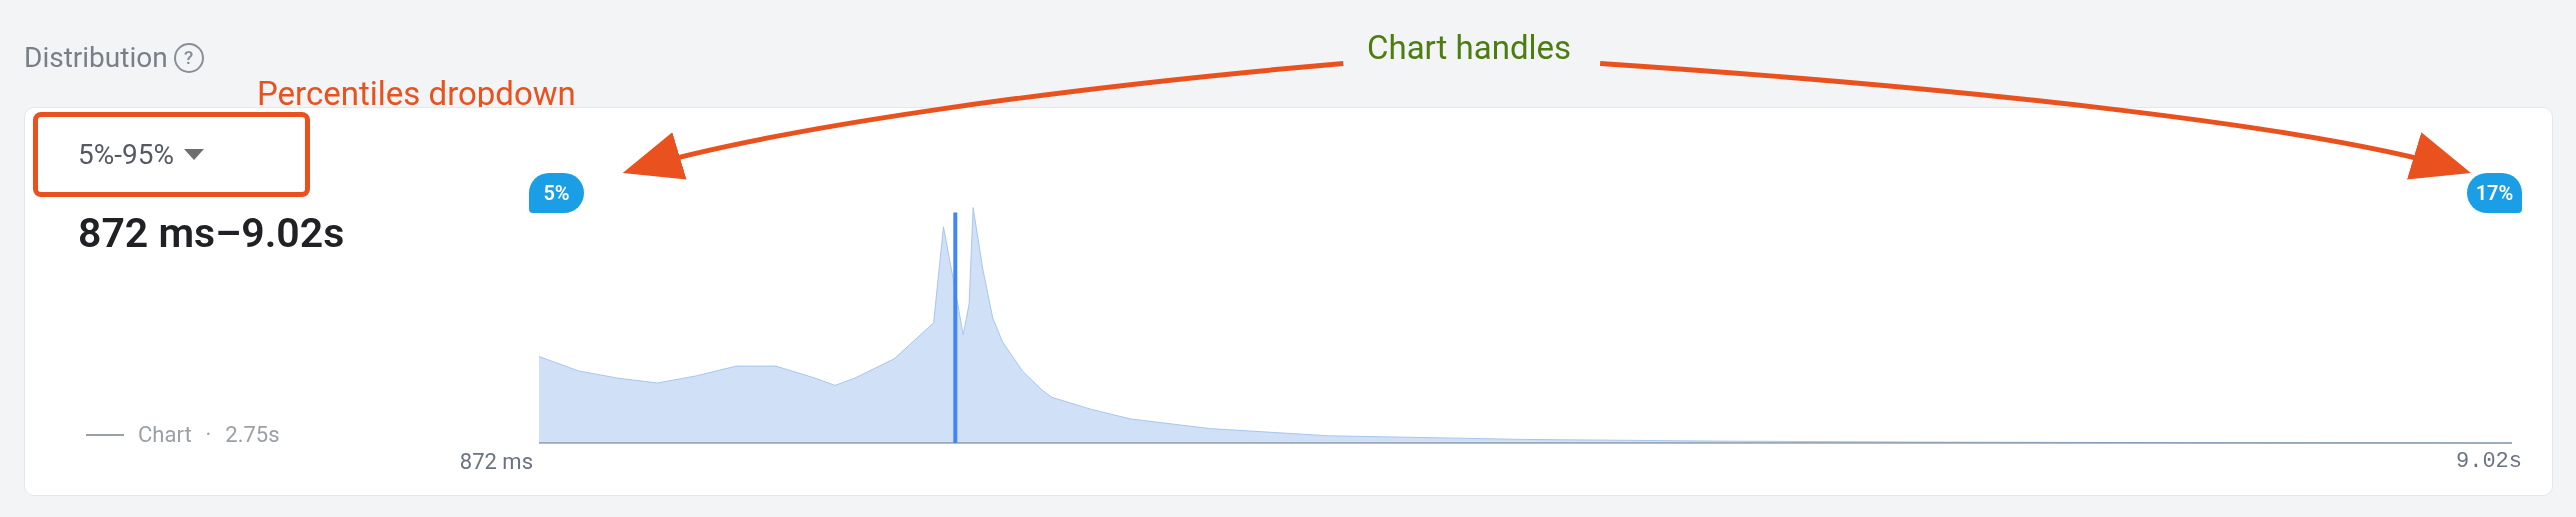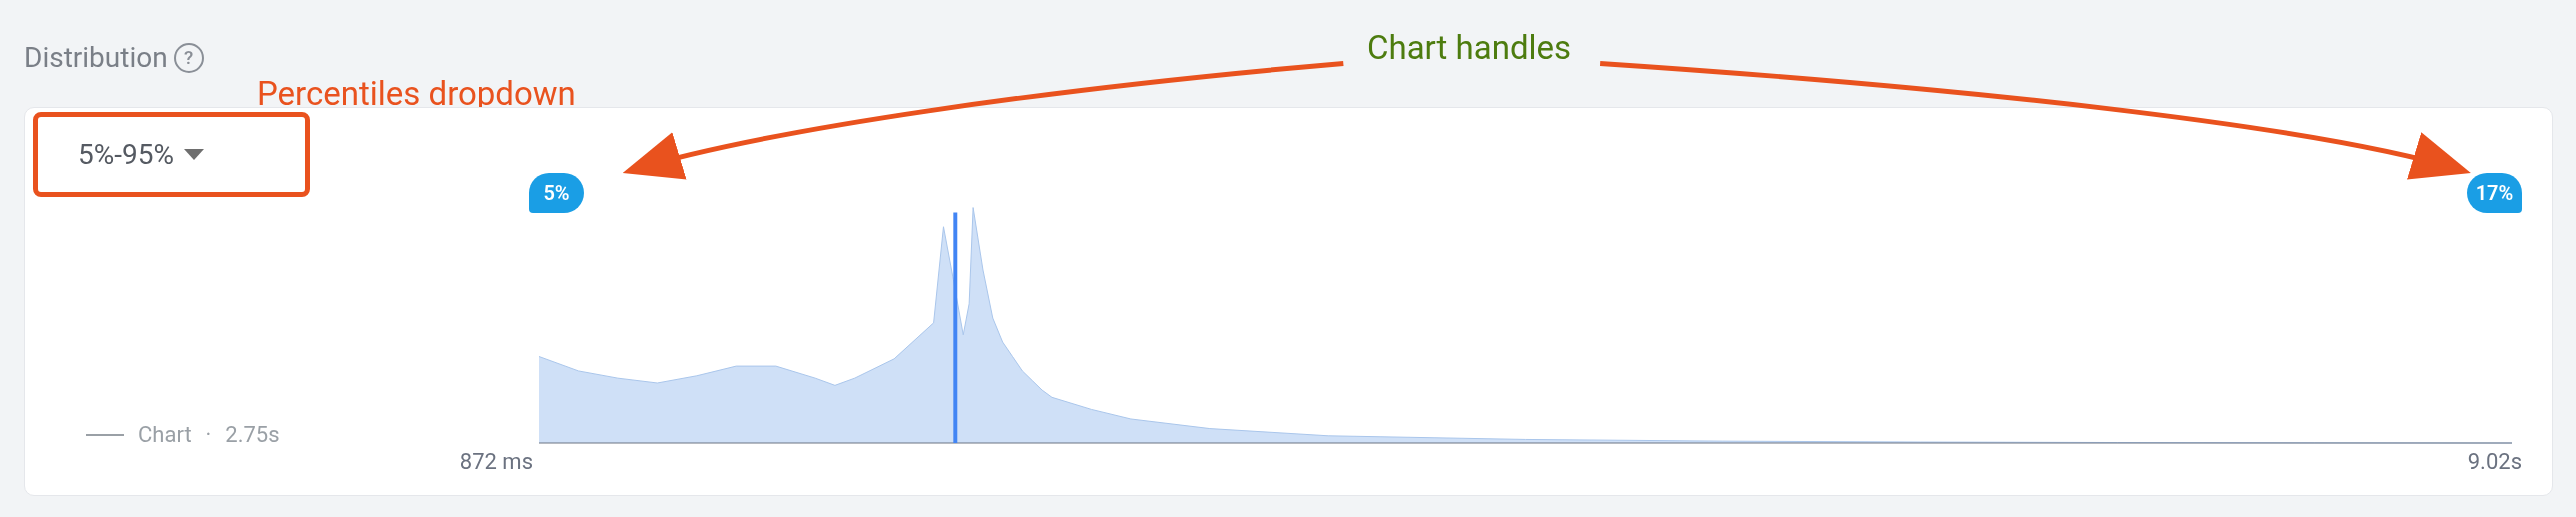--- a/index.html
+++ b/index.html
@@ -143,21 +143,21 @@
     }
     .handle-start { left: -10px; border-radius: 20px 20px 20px 4px; }
     .handle-end { right: -10px; border-radius: 20px 20px 4px 20px; }
     .axis-label {
       position: absolute;
       top: 270px;
       color: #6b7280;
       font-size: 22px;
     }
     .axis-start { left: -16px; text-align: right; width: 89px; left: -14px; transform: translateX(-100%); }
-    .axis-end { right: -10px; }
+    .axis-end { right: -10px; font-family: Liberation Mono, monospace; }
     .arrow-path { stroke: #e9521e; stroke-width: 5; fill: none; }
     .arrowhead { fill: #e9521e; }
     .overlay-svg {
       position: absolute;
       top: 0;
       left: 0;
       width: 2576px;
       height: 518px;
       pointer-events: none;
     }
@@ -172,20 +172,21 @@
 
 <div class="anno-title">Percentiles dropdown</div>
 <div class="anno-title-2">Chart handles</div>
 
 <div class="card">
   <div class="dropdown-zone">
     <span class="dropdown-label">5%-95%</span>
     <span class="caret"></span>
   </div>
 
+  <div class="range-value">872 ms–9.02s</div>
 
   <div class="median-row">
     <span class="median-line"></span>
     <span>Chart</span>
     <span>·</span>
     <span>2.75s</span>
   </div>
 
   <div class="chart-area">
     <svg class="chart-svg" viewBox="0 0 1998 268" preserveAspectRatio="none">

